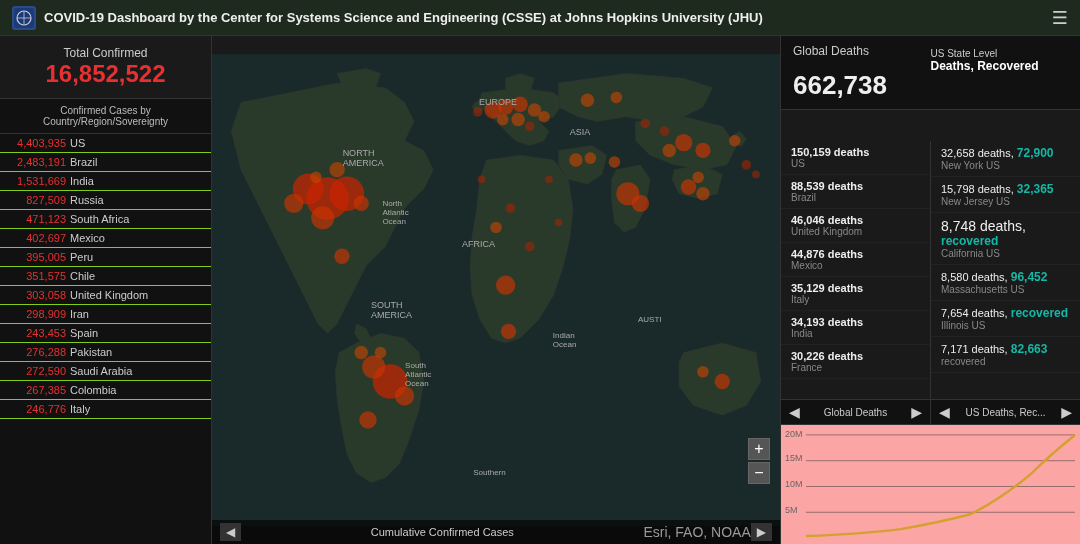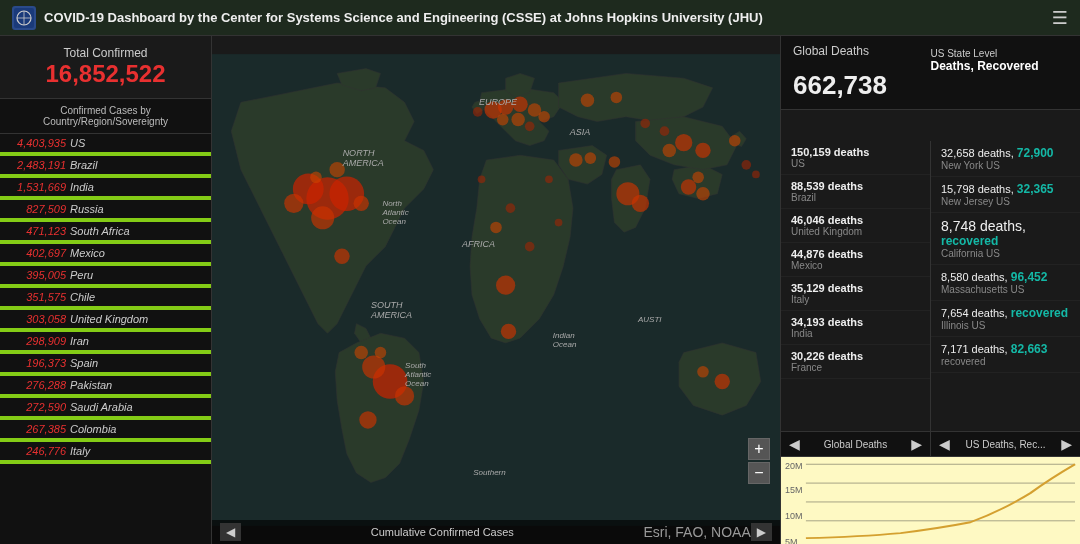--- a/index.html
+++ b/index.html
@@ -84,23 +84,22 @@
       text-align: center;
       padding: 6px 4px;
       color: #bbb;
       font-size: 10px;
       border-bottom: 1px solid #333;
     }
     .country-row {
       display: flex;
       align-items: center;
       padding: 3px 8px;
-      border-bottom: 4px solid #84cc16;
+      border-bottom: 1px solid #84cc16;
       gap: 4px;
-      font-style: italic;
     }
     .country-number {
       color: #e83030;
       font-size: 11px;
       min-width: 58px;
       text-align: right;
     }
     .country-name {
       color: #ccc;
       font-size: 11px;
@@ -114,21 +113,20 @@
       overflow: hidden;
     }
     #map-svg {
       width: 100%;
       height: 100%;
     }
     .map-label {
       position: absolute;
       color: #aaa;
       font-size: 9px;
-      font-style: italic;
       pointer-events: none;
     }
     #map-footer {
       position: absolute;
       bottom: 0;
       left: 0;
       right: 0;
       display: flex;
       justify-content: space-between;
       align-items: center;
@@ -273,22 +271,22 @@
     .nav-arrow {
       background: none;
       border: none;
       color: #ccc;
       cursor: pointer;
       font-size: 14px;
     }
 
     
     #chart-area {
-      height: 88px;
-      background: #fef9c3;
+      height: 120px;
+      background: #fca5a5;
       border-top: 1px solid #333;
       position: relative;
       overflow: hidden;
     }
     #chart-svg {
       width: 100%;
       height: 100%;
     }
     .chart-label {
       position: absolute;
@@ -364,21 +362,21 @@
     </div>
         <div class="country-row">
       <span class="country-number">303,058</span>
       <span class="country-name">United Kingdom</span>
     </div>
         <div class="country-row">
       <span class="country-number">298,909</span>
       <span class="country-name">Iran</span>
     </div>
         <div class="country-row">
-      <span class="country-number">196,373</span>
+      <span class="country-number">243,453</span>
       <span class="country-name">Spain</span>
     </div>
         <div class="country-row">
       <span class="country-number">276,288</span>
       <span class="country-name">Pakistan</span>
     </div>
         <div class="country-row">
       <span class="country-number">272,590</span>
       <span class="country-name">Saudi Arabia</span>
     </div>

